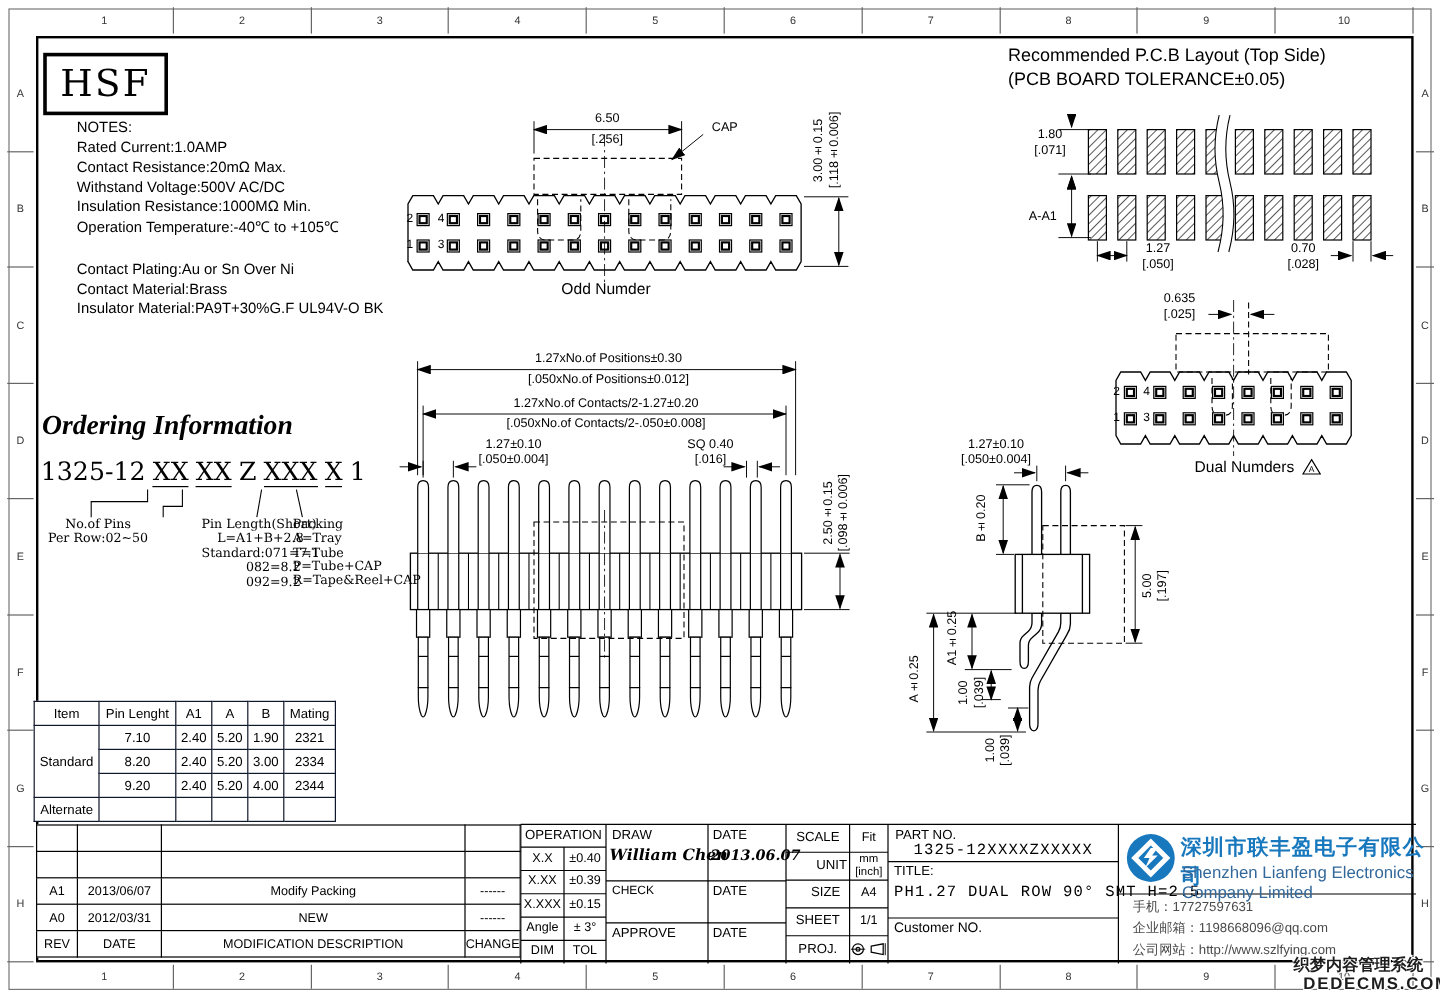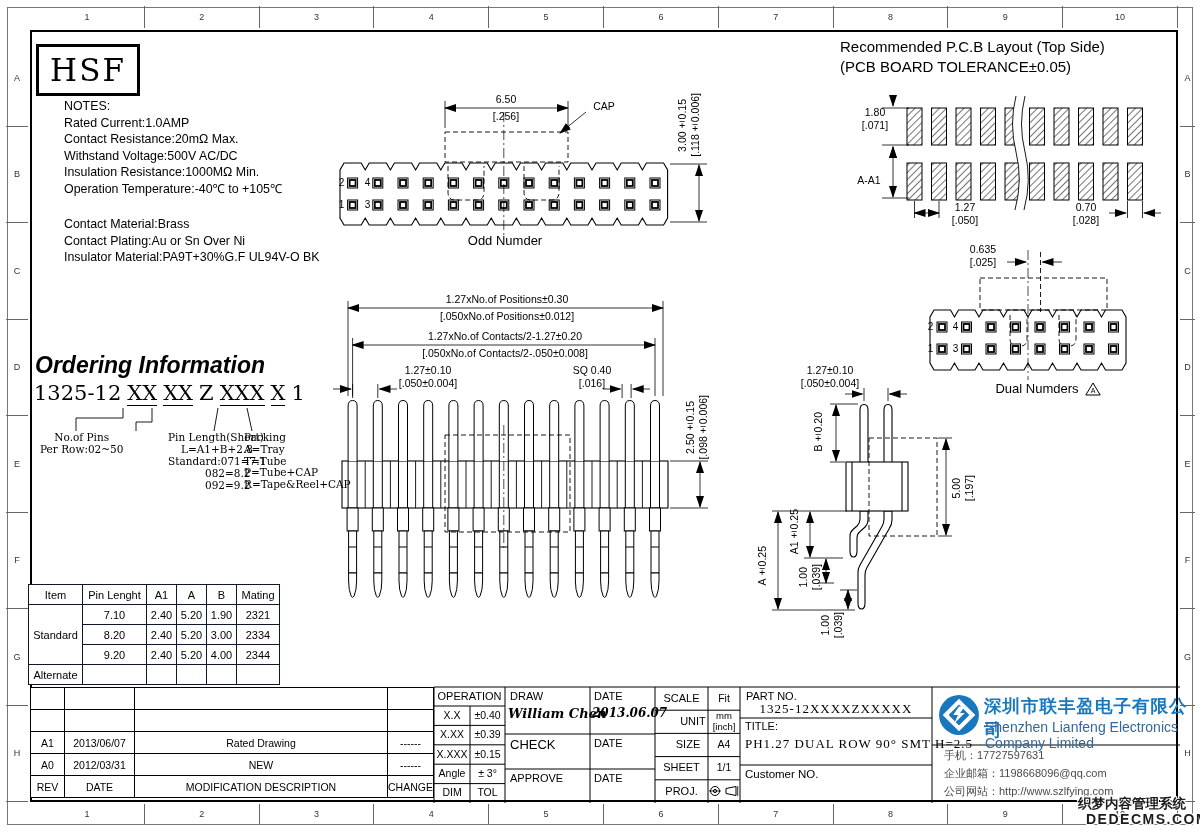--- a/index.html
+++ b/index.html
@@ -15,34 +15,34 @@
   .rr{left:1180px;top:30px;width:15px;height:772px;flex-direction:column}
   .rl .cell,.rr .cell{border-bottom:1px solid #666}
   .hsf{position:absolute;left:36px;top:44px;width:98px;height:46px;border:3px solid #000;display:flex;align-items:center;justify-content:center;font-family:"DejaVu Serif",serif;font-size:31px;letter-spacing:2px}
   .notes{position:absolute;left:64px;font-size:12.4px;line-height:16.6px;white-space:nowrap}
   .dim{position:absolute;font-size:10.5px;line-height:12.5px;text-align:center;white-space:nowrap}
   .vwrap{position:absolute;display:flex;flex-direction:row;align-items:center}
   .vtext{writing-mode:vertical-rl;transform:rotate(180deg);font-size:10.5px;line-height:1.25;white-space:nowrap}
   .caption{position:absolute;font-size:13px;text-align:center}
   .pinlbl{position:absolute;width:9px;font-size:10px;text-align:center}
   .pcbtitle{position:absolute;left:840px;top:37px;width:344px;text-align:left;font-size:15px;line-height:20px}
-  .ord-title{position:absolute;left:35px;top:352px;font-family:Liberation Sans, sans-serif;font-style:italic;font-weight:bold;font-size:23px}
+  .ord-title{position:absolute;left:35px;top:342px;font-family:Liberation Serif, serif;font-style:italic;font-weight:bold;font-size:23px}
   .ord-code{position:absolute;left:34px;top:381px;font-family:"DejaVu Serif",serif;font-size:21px;white-space:nowrap}
   .ord-code span{margin-right:6px}
   .u{border-bottom:1.5px solid #000}
   .ord-small{position:absolute;font-family:"DejaVu Serif",serif;font-size:10.5px;line-height:11.8px;white-space:nowrap}
   table{border-collapse:collapse;table-layout:fixed;background:#fff}
   .spec{position:absolute;left:28px;top:584px}
   .spec td{border:1px solid #0f172a;font-size:11px;text-align:center;padding:0 2px;height:19px}
   .rev{position:absolute;left:30px;top:687px}
   .rev td{border:1px solid #000;font-size:10.5px;text-align:center;padding:0;height:21px}
   .lbl{position:absolute;font-size:10.5px;white-space:nowrap}
   .lblc{position:absolute;font-size:10.5px;white-space:nowrap;text-align:center}
   .script{font-family:"DejaVu Serif",serif;font-style:italic;font-weight:bold}
-  .partfont{font-family:Liberation Serif, serif;letter-spacing:1px}
+  .partfont{font-family:Liberation Mono, monospace;letter-spacing:1px}
   .cn-name{position:absolute;left:984px;top:694px;font-size:17.5px;font-weight:bold;color:#1878be;letter-spacing:1px}
   .en-name{position:absolute;left:985px;top:719px;font-size:14px;color:#33689a;font-weight:normal}
   .contact{position:absolute;left:944px;font-size:11px;font-weight:normal;color:#4a4a4a}
   .wm{position:absolute;font-weight:bold;color:#1c1c1c;text-shadow:1px 1px 0 #fff,-1px -1px 0 #fff,1px -1px 0 #fff,-1px 1px 0 #fff}
 </style>
 </head>
 <body>
 
 <div class="sheet">
 
@@ -313,22 +313,22 @@
 
   <div class="notes" style="top:98px">
     <div>NOTES:</div>
     <div>Rated Current:1.0AMP</div>
     <div>Contact Resistance:20mΩ Max.</div>
     <div>Withstand Voltage:500V AC/DC</div>
     <div>Insulation Resistance:1000MΩ Min.</div>
     <div>Operation Temperature:-40℃ to +105℃</div>
   </div>
   <div class="notes" style="top:216px">
+    <div>Contact Plating:Au or Sn Over Ni</div>
     <div>Contact Material:Brass</div>
-    <div>Contact Plating:Au or Sn Over Ni</div>
     <div>Insulator Material:PA9T+30%G.F UL94V-O BK</div>
   </div>
 
   <div class="pcbtitle">
     <div>Recommended P.C.B Layout (Top Side)</div>
     <div>(PCB BOARD TOLERANCE±0.05)</div>
   </div>
   <div class="dim" style="left:852px;top:106px;width:46px">
     <div>1.80</div>
     <div>[.071]</div>
@@ -529,21 +529,21 @@
     </tr>
     <tr>
       <td></td>
           <td></td>
           <td></td>
           <td></td>
     </tr>
     <tr>
       <td>A1</td>
       <td>2013/06/07</td>
-      <td>Rated Drawing</td>
+      <td>Modify Packing</td>
       <td>------</td>
     </tr>
     <tr>
       <td>A0</td>
       <td>2012/03/31</td>
       <td>NEW</td>
       <td>------</td>
     </tr>
     <tr>
       <td>REV</td>
@@ -563,21 +563,21 @@
   <div class="lblc" style="left:470px;top:748px;width:35px">±0.15</div>
   <div class="lblc" style="left:434px;top:767px;width:36px">Angle</div>
   <div class="lblc" style="left:470px;top:767px;width:35px">± 3°</div>
   <div class="lblc" style="left:434px;top:786px;width:36px">DIM</div>
   <div class="lblc" style="left:470px;top:786px;width:35px">TOL</div>
 
   <div class="lbl" style="left:510px;top:690px;font-size:11px">DRAW</div>
   <div class="lblc script" style="left:508px;top:706px;width:80px;font-size:13px">William Chen</div>
   <div class="lbl" style="left:594px;top:690px;font-size:11px">DATE</div>
   <div class="lblc script" style="left:592px;top:706px;width:60px;font-size:12px">2013.06.07</div>
-  <div class="lbl" style="left:510px;top:737px;font-size:13px">CHECK</div>
+  <div class="lbl" style="left:510px;top:737px;font-size:10px">CHECK</div>
   <div class="lbl" style="left:594px;top:737px;font-size:11px">DATE</div>
   <div class="lbl" style="left:510px;top:772px;font-size:11px">APPROVE</div>
   <div class="lbl" style="left:594px;top:772px;font-size:11px">DATE</div>
 
   <div class="lblc" style="left:655px;top:692px;width:53px;font-size:11px">SCALE</div>
   <div class="lblc" style="left:708px;top:692px;width:32px">Fit</div>
   <div class="lblc" style="left:655px;top:715px;width:76px;font-size:11px">UNIT</div>
   <div class="lblc" style="left:708px;top:711px;width:32px;font-size:9.5px;line-height:10.5px">
     <div>mm</div>
     <div>[inch]</div>

